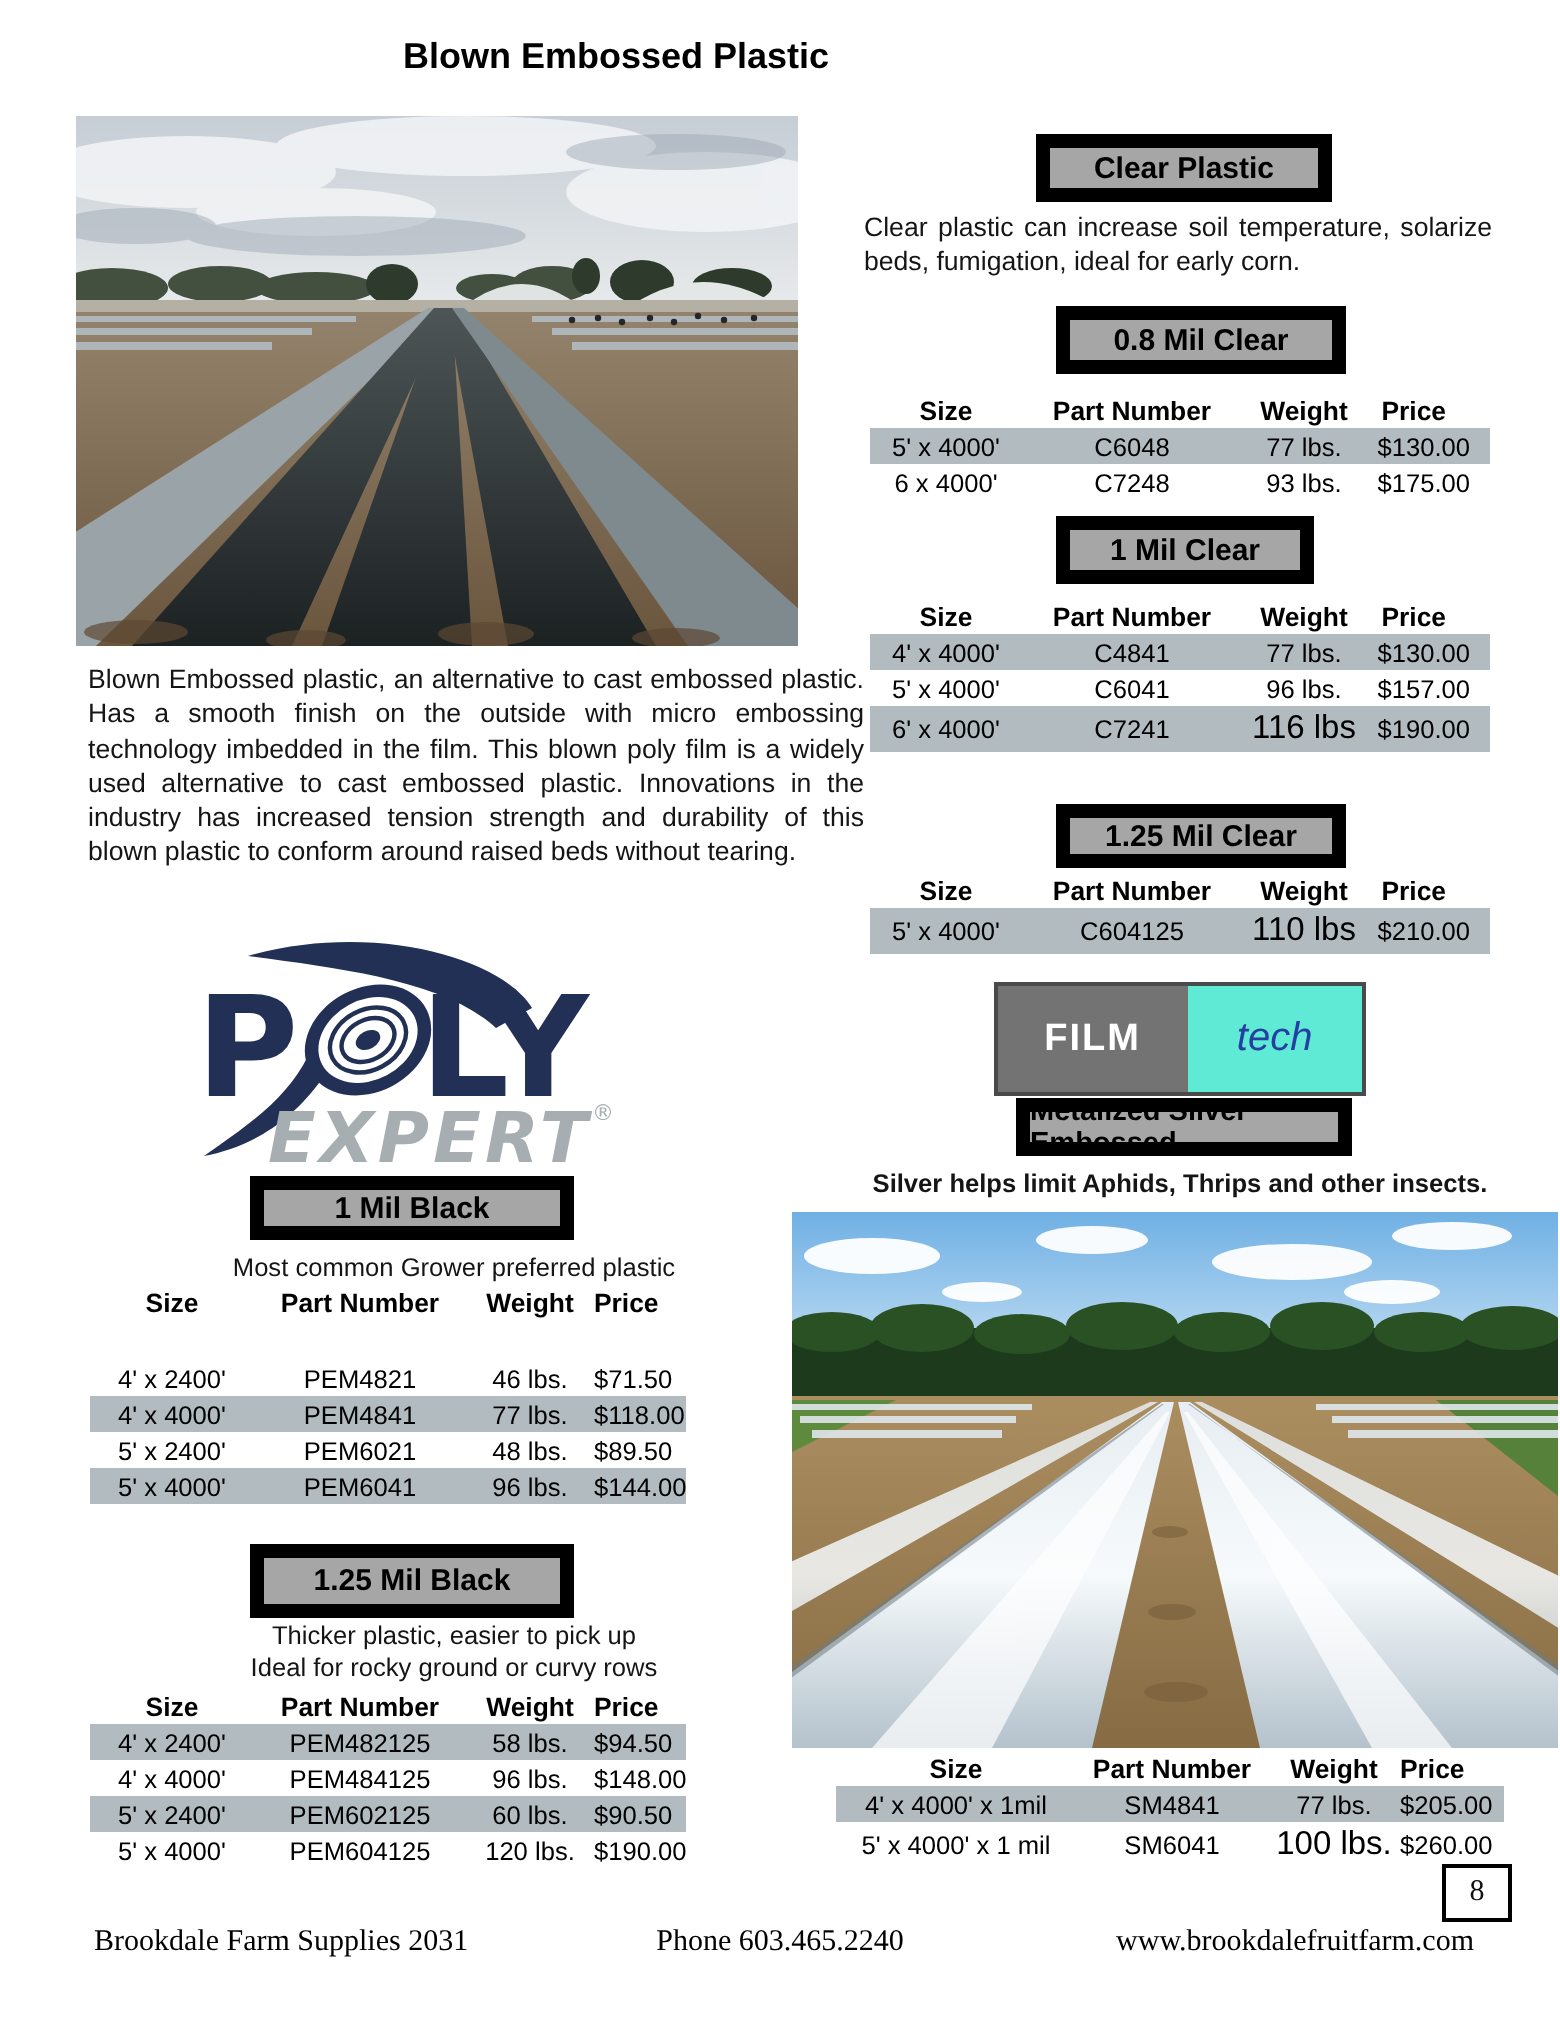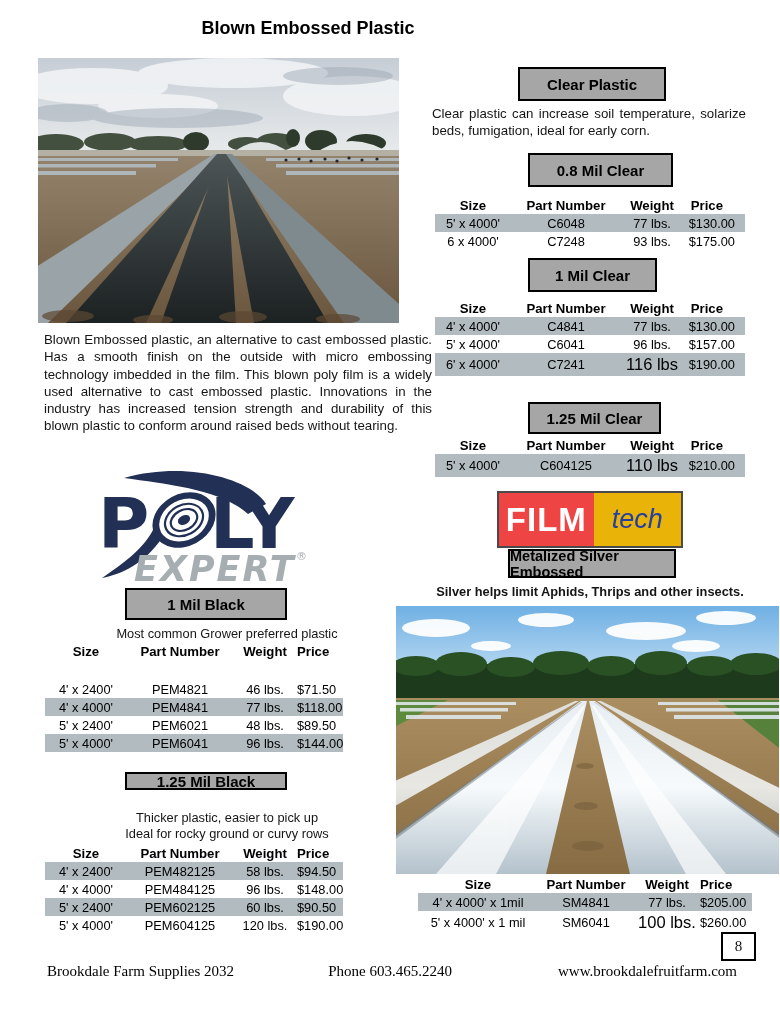--- a/index.html
+++ b/index.html
@@ -1,41 +1,41 @@
 <!DOCTYPE html>
 <html><head>
 <meta charset="utf-8">
 <style>
   *{margin:0;padding:0;box-sizing:border-box}
   html,body{background:#fff}
   body{width:780px;height:1013px;position:relative;font-family:"Liberation Sans",sans-serif;color:#111;overflow:hidden}
   .abs{position:absolute}
   .page-title{top:18px;left:0;width:616px;text-align:center;font-size:18px;font-weight:bold;color:#000}
-  .hdrbox{background:#a6a6a6;border:2px solid #000000;display:flex;align-items:center;justify-content:center;font-weight:bold;font-size:15px;color:#000}
+  .hdrbox{background:#a6a6a6;border:7px solid #000000;display:flex;align-items:center;justify-content:center;font-weight:bold;font-size:15px;color:#000}
   .para{font-size:13.3px;line-height:1.3;text-align:justify;color:#151515}
   .note{font-size:12.8px;text-align:center;color:#151515}
   .note.b{font-weight:bold}
   
   .ptable{position:absolute;font-size:12.8px;color:#000000}
   .ptable .trow{display:grid;grid-template-columns:var(--cols);align-items:center;min-height:18px}
   .ptable .thead{font-weight:bold;font-size:13.2px;min-height:17px}
   .ptable .trow.shaded{background:#b2bbc0}
   .ptable .trow.bigrow{min-height:23px}
   .ptable .th,.ptable .td{text-align:center;white-space:nowrap}
   .ptable .c3{text-align:right;padding-right:10px}
   .ptable .th.c3{padding-right:22px}
   .ptable .td.big{font-size:16.5px}
   .lt{--cols:82px 106px 64px 1fr;left:45px;width:298px}
   .lt.gap-first > .trow:nth-child(2){margin-top:20px}
   .rt{--cols:76px 110px 62px 1fr;left:435px;width:310px}
   .st{--cols:120px 96px 66px 1fr;left:418px;width:334px}
   
   .filmtech{display:flex;border:2px solid #4a4a4a;background:#fff}
-  .filmtech .film{width:52%;background:#ef4444;color:#fff;display:flex;align-items:center;justify-content:center;font-weight:bold;font-size:33px;letter-spacing:1px}
-  .filmtech .tech{width:48%;background:#eab308;color:#2540a0;display:flex;align-items:center;justify-content:center;font-style:italic;font-size:27px}
+  .filmtech .film{width:52%;background:#737373;color:#fff;display:flex;align-items:center;justify-content:center;font-weight:bold;font-size:19px;letter-spacing:1px}
+  .filmtech .tech{width:48%;background:#5eead4;color:#2540a0;display:flex;align-items:center;justify-content:center;font-style:italic;font-size:20px}
   
   .footer-text{font-family:"Liberation Serif",serif;font-size:15px;color:#000;white-space:nowrap}
   .pagebox{border:2px solid #000;width:35px;height:29px;display:flex;align-items:center;justify-content:center;font-family:"Liberation Serif",serif;font-size:15px}
   .photo{display:block}
 </style>
 </head>
 <body>
 
 <div class="abs page-title">Blown Embossed Plastic</div>
 
@@ -168,21 +168,21 @@
       <span class="td c3">$89.50</span>
     </div>
     <div class="trow shaded">
       <span class="td c0">5' x 4000'</span>
       <span class="td c1">PEM6041</span>
       <span class="td c2">96 lbs.</span>
       <span class="td c3">$144.00</span>
     </div>
   </div>
 
-<div class="abs hdrbox" style="top:772px;left:125px;width:162px;height:18px">
+<div class="abs hdrbox" style="top:772px;left:125px;width:162px;height:37px">
   <span>1.25 Mil Black</span>
 </div>
 <div class="abs note" style="top:810px;left:33px;width:388px">Thicker plastic, easier to pick up</div>
 <div class="abs note" style="top:826px;left:33px;width:388px">Ideal for rocky ground or curvy rows</div>
 <div class="ptable lt" style="top:845px">
     <div class="trow thead">
       <span class="th c0">Size</span>
       <span class="th c1">Part Number</span>
       <span class="th c2">Weight</span>
       <span class="th c3">Price</span>
@@ -265,21 +265,21 @@
       <span class="td c3">$157.00</span>
     </div>
     <div class="trow shaded bigrow">
       <span class="td c0">6' x 4000'</span>
       <span class="td c1">C7241</span>
       <span class="td c2 big">116 lbs</span>
       <span class="td c3">$190.00</span>
     </div>
   </div>
 
-<div class="abs hdrbox" style="top:402px;left:528px;width:133px;height:32px">
+<div class="abs hdrbox" style="top:402px;left:528px;width:145px;height:32px">
   <span>1.25 Mil Clear</span>
 </div>
 <div class="ptable rt" style="top:437px">
     <div class="trow thead">
       <span class="th c0">Size</span>
       <span class="th c1">Part Number</span>
       <span class="th c2">Weight</span>
       <span class="th c3">Price</span>
     </div>
     <div class="trow shaded bigrow">
@@ -385,15 +385,15 @@
       <span class="td c0">5' x 4000' x 1 mil</span>
       <span class="td c1">SM6041</span>
       <span class="td c2 big">100 lbs.</span>
       <span class="td c3">$260.00</span>
     </div>
   </div>
 
 <div class="abs pagebox" style="top:932px;left:721px">
   <span>8</span>
 </div>
-<span class="abs footer-text" style="top:963px;left:47px">Brookdale Farm Supplies 2032</span>
+<span class="abs footer-text" style="top:963px;left:47px">Brookdale Farm Supplies 2031</span>
 <span class="abs footer-text" style="top:963px;left:0;width:780px;text-align:center">Phone 603.465.2240</span>
 <span class="abs footer-text" style="top:963px;right:43px">www.brookdalefruitfarm.com</span>
 
 </body></html>

